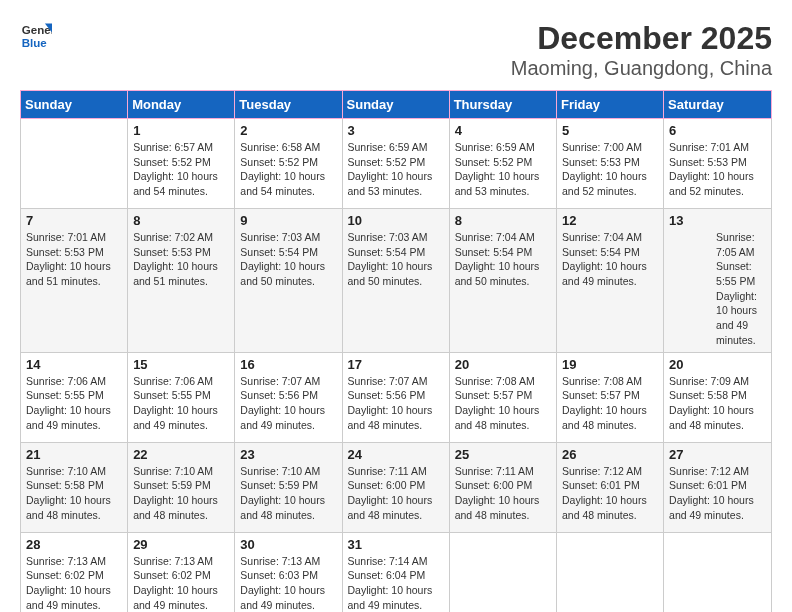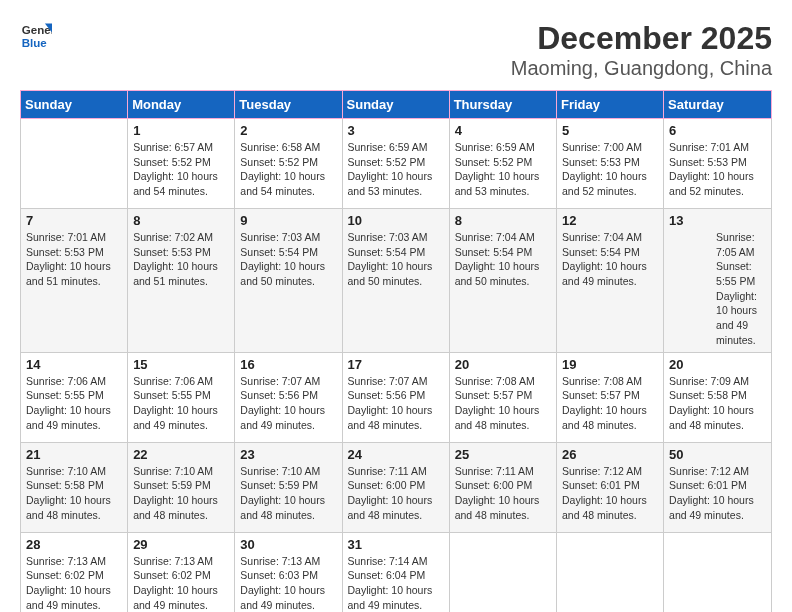--- a/index.html
+++ b/index.html
@@ -295,21 +295,21 @@
 and 48 minutes.</div>
         </td>
         <td>
           <span class="day-num">26</span>
           <div class="day-info" style="white-space: pre-line;">Sunrise: 7:12 AM
 Sunset: 6:01 PM
 Daylight: 10 hours
 and 48 minutes.</div>
         </td>
         <td>
-          <span class="day-num">50</span>
+          <span class="day-num">27</span>
           <div class="day-info" style="white-space: pre-line;">Sunrise: 7:12 AM
 Sunset: 6:01 PM
 Daylight: 10 hours
 and 49 minutes.</div>
         </td>
       </tr>
       <tr>
         <td>
           <span class="day-num">28</span>
           <div class="day-info" style="white-space: pre-line;">Sunrise: 7:13 AM

